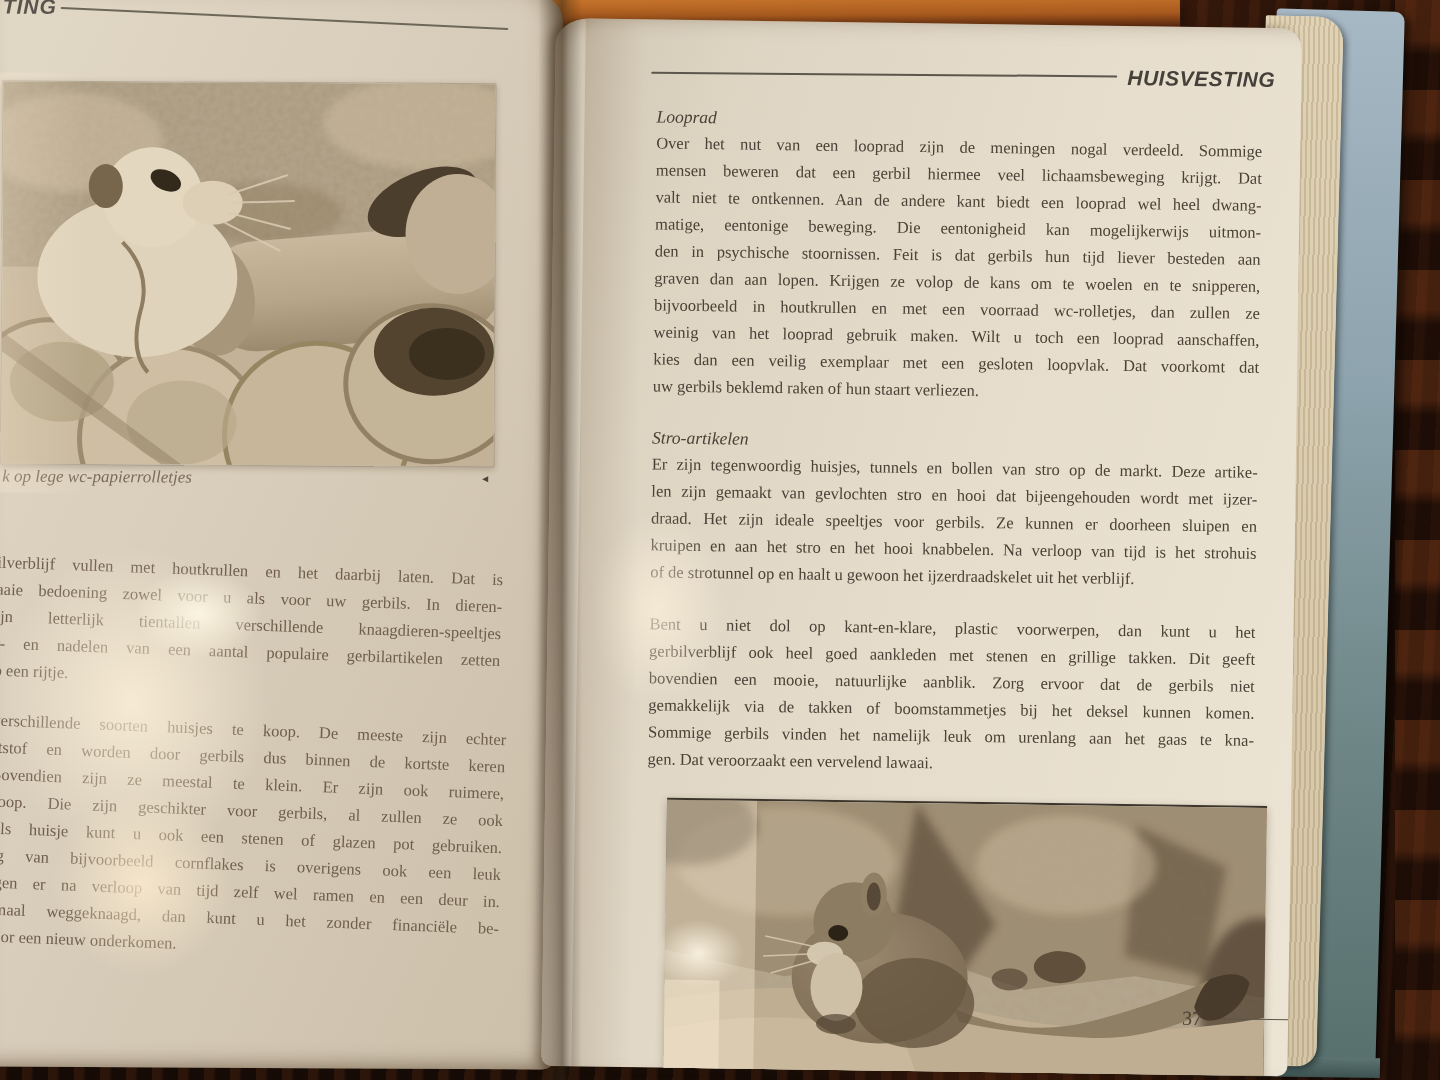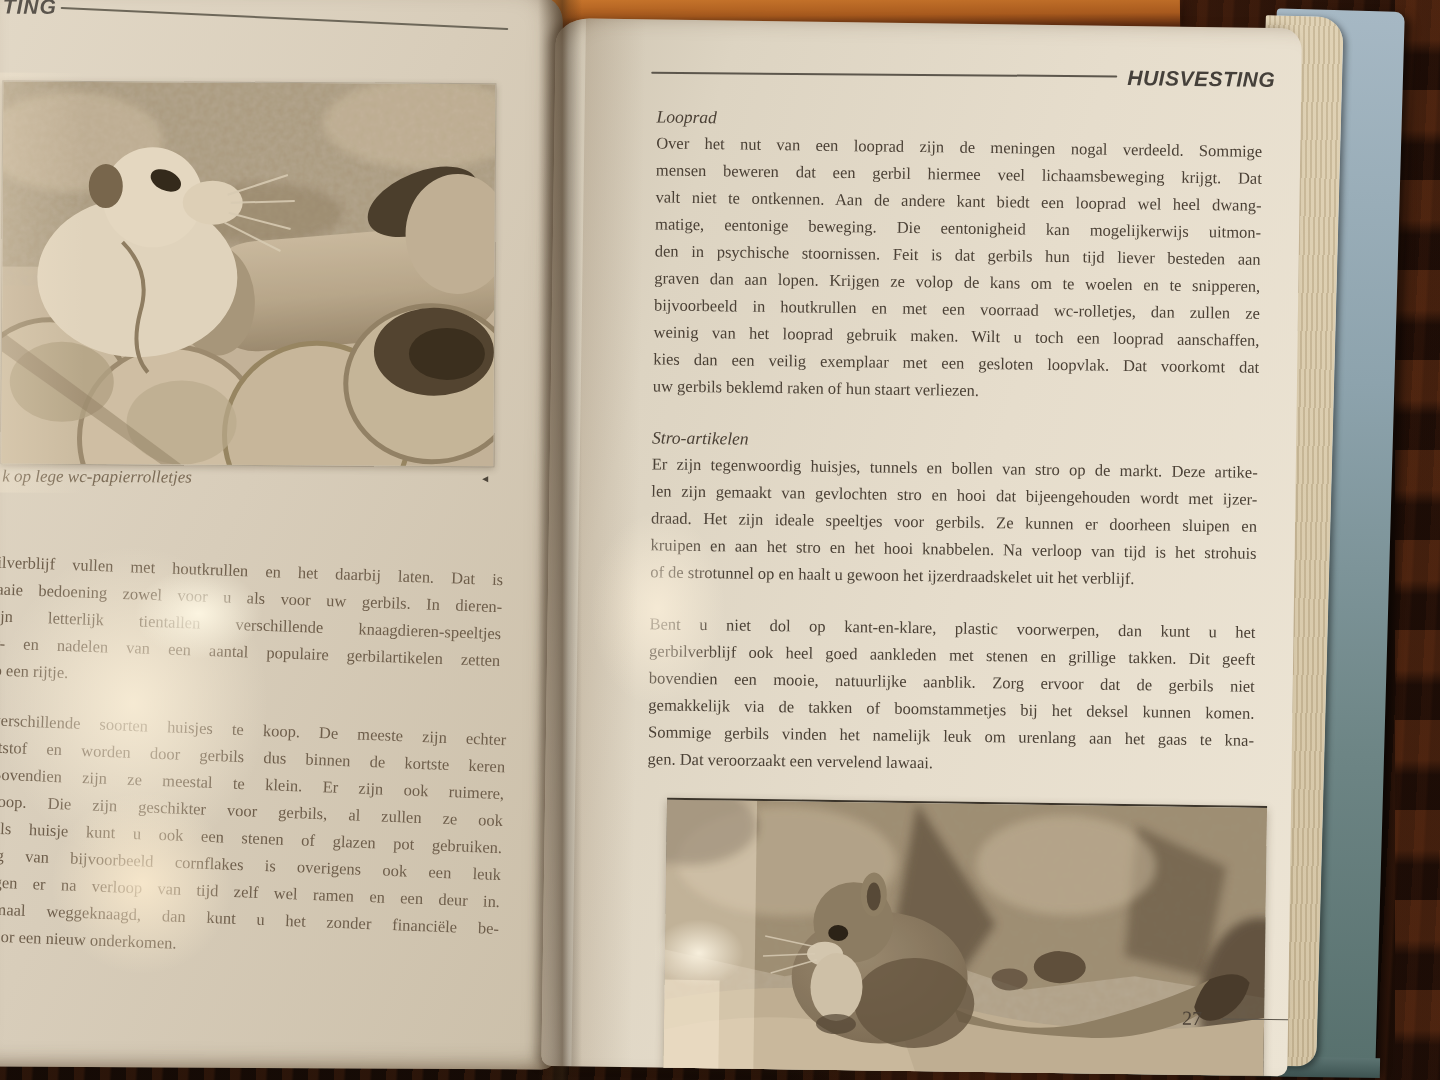--- a/index.html
+++ b/index.html
@@ -293,21 +293,21 @@
 
         <rect x="0" y="0" width="90" height="292" fill="#fff6e2" opacity=".4"></rect>
         <rect x="0" y="180" width="55" height="112" fill="#fff6e2" opacity=".5"></rect>
         <rect width="600" height="292" fill="#a9743a" opacity=".10"></rect>
       </svg>
     </div>
 
   </div>
 
   <div class="abs pn-row">
-    <span>27</span>
+    <span>37</span>
     <span class="pn-line"></span>
   </div>
 
   <div class="abs glare rp-glare1"></div>
   <div class="abs glare rp-glare2"></div>
   <div class="abs glare rp-glare3"></div>
 </div>
 
 <div class="abs gutter-shadow"></div>
 

